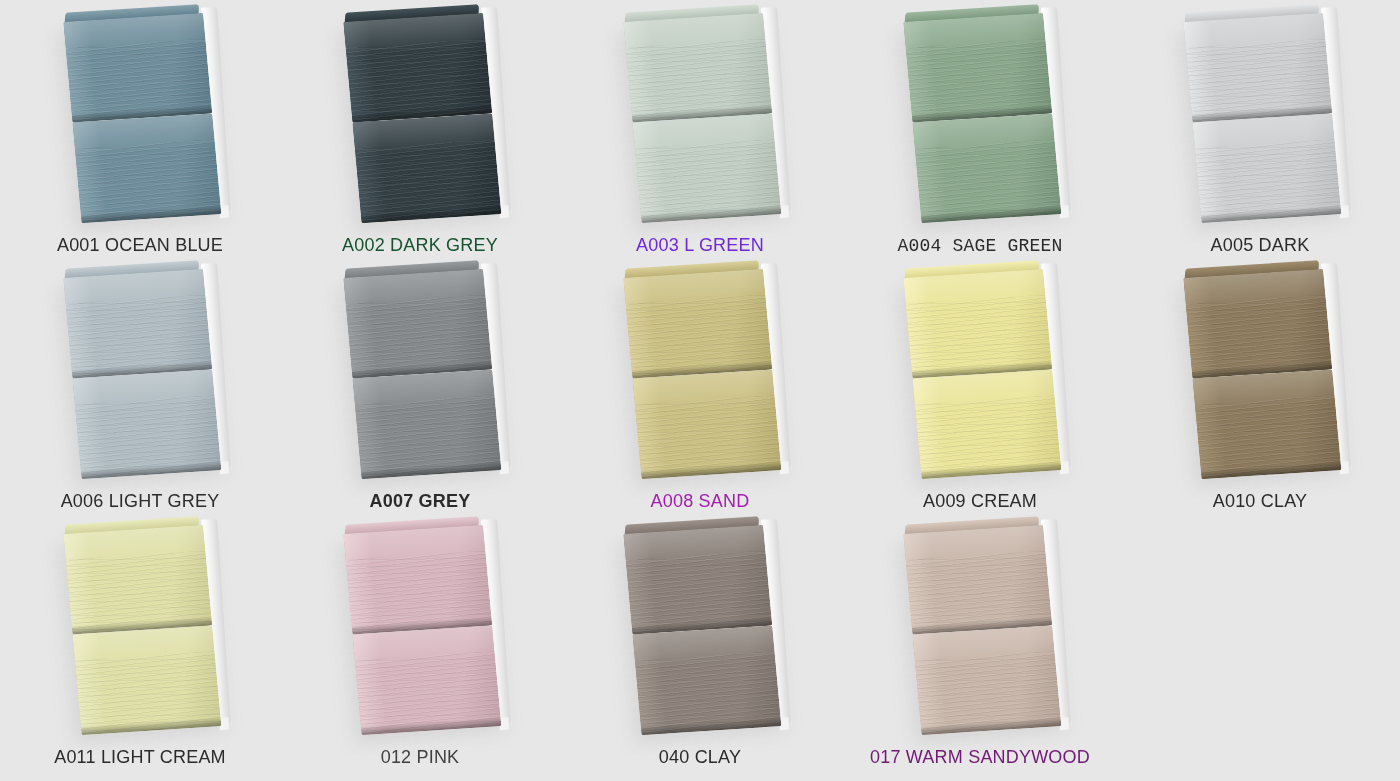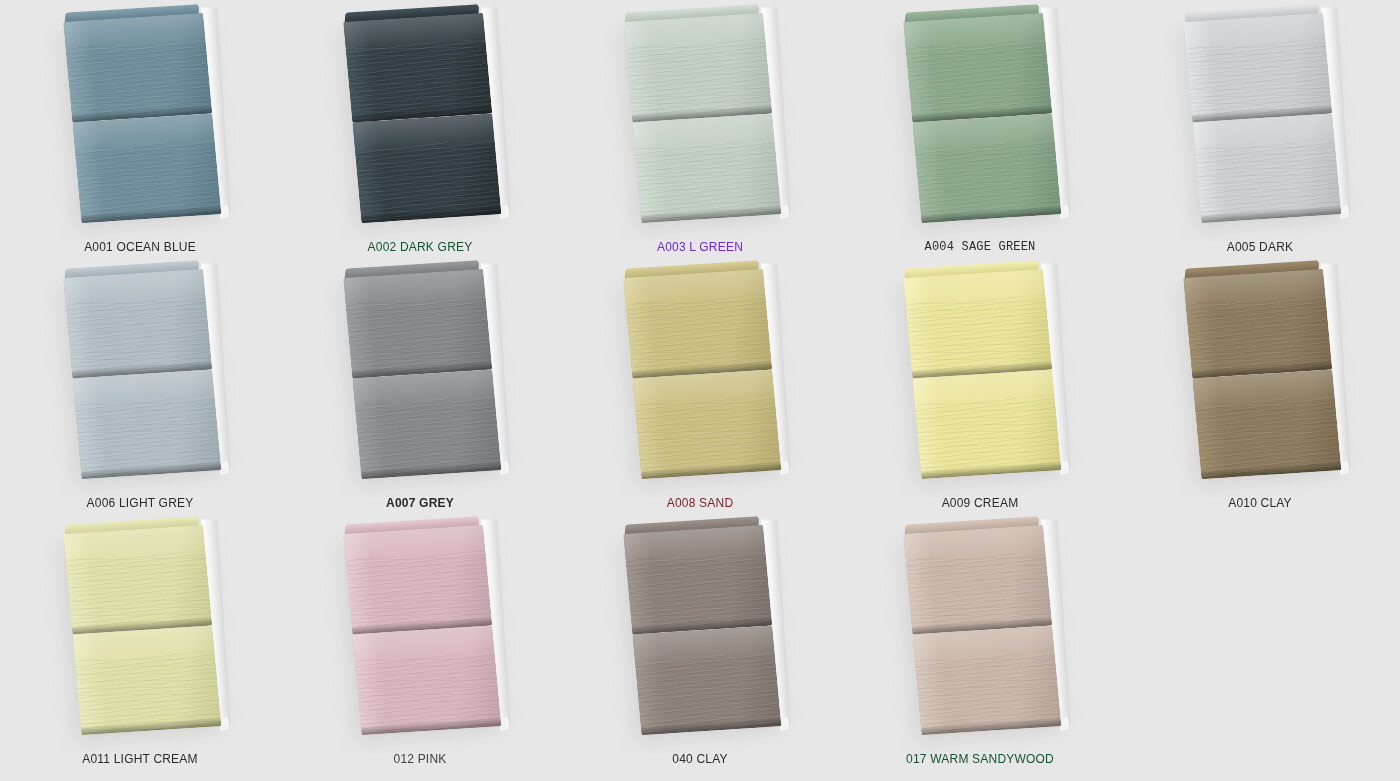--- a/index.html
+++ b/index.html
@@ -123,21 +123,21 @@
     position:absolute;
     left:60px;top:20px;
     width:150px;height:200px;
     background:rgba(120,120,120,.16);
     filter:blur(9px);
     transform:rotate(-5deg) translate(6px,6px);
     z-index:-1;
   }
   .swatch-label{
     margin-top:8px;
-    font-size:12px;
+    font-size:18px;
     color:#2b2b2b;
     letter-spacing:.2px;
     white-space:nowrap;
     text-align:center;
   }
 </style>
 </head>
 <body style="background: rgb(231, 231, 231);">
 
 <div id="swatch-grid">
@@ -331,21 +331,21 @@
         </div>
         <div class="course c2">
           <div class="body" style="background: linear-gradient(103deg, rgb(183, 172, 112) 0%, rgb(203, 192, 131) 16%, rgb(203, 192, 131) 72%, rgb(183, 172, 112) 100%);"></div>
           <div class="bend" style="background: linear-gradient(90deg, rgb(218, 208, 153) 0%, rgb(203, 192, 131) 100%);"></div>
           <div class="sheen"></div>
           <div class="grain"></div>
           <div class="groove"></div>
         </div>
       </div>
     </div>
-    <div class="swatch-label" style="color: #7f1d1d;">A008 SAND</div>
+    <div class="swatch-label" style="color: #a21caf;">A008 SAND</div>
   </div>
 
   <div class="swatch-cell">
     <div class="panel-stage">
       <div class="cast-shadow"></div>
       <div class="panel">
         <div class="flange"></div>
         <div class="top-lip" style="background: linear-gradient(rgb(243, 239, 178), rgb(216, 210, 135));"></div>
         <div class="course c1">
           <div class="body" style="background: linear-gradient(103deg, rgb(216, 210, 135) 0%, rgb(234, 229, 154) 16%, rgb(234, 229, 154) 72%, rgb(216, 210, 135) 100%);"></div>
@@ -481,16 +481,16 @@
         </div>
         <div class="course c2">
           <div class="body" style="background: linear-gradient(103deg, rgb(182, 163, 152) 0%, rgb(201, 182, 170) 16%, rgb(201, 182, 170) 72%, rgb(182, 163, 152) 100%);"></div>
           <div class="bend" style="background: linear-gradient(90deg, rgb(217, 200, 189) 0%, rgb(201, 182, 170) 100%);"></div>
           <div class="sheen"></div>
           <div class="grain"></div>
           <div class="groove"></div>
         </div>
       </div>
     </div>
-    <div class="swatch-label" style="color: #14532d;">017 WARM SANDYWOOD</div>
+    <div class="swatch-label" style="color: #701a75;">017 WARM SANDYWOOD</div>
   </div>
 <div class="swatch-cell empty"></div>
   </div>
 
 </body></html>

